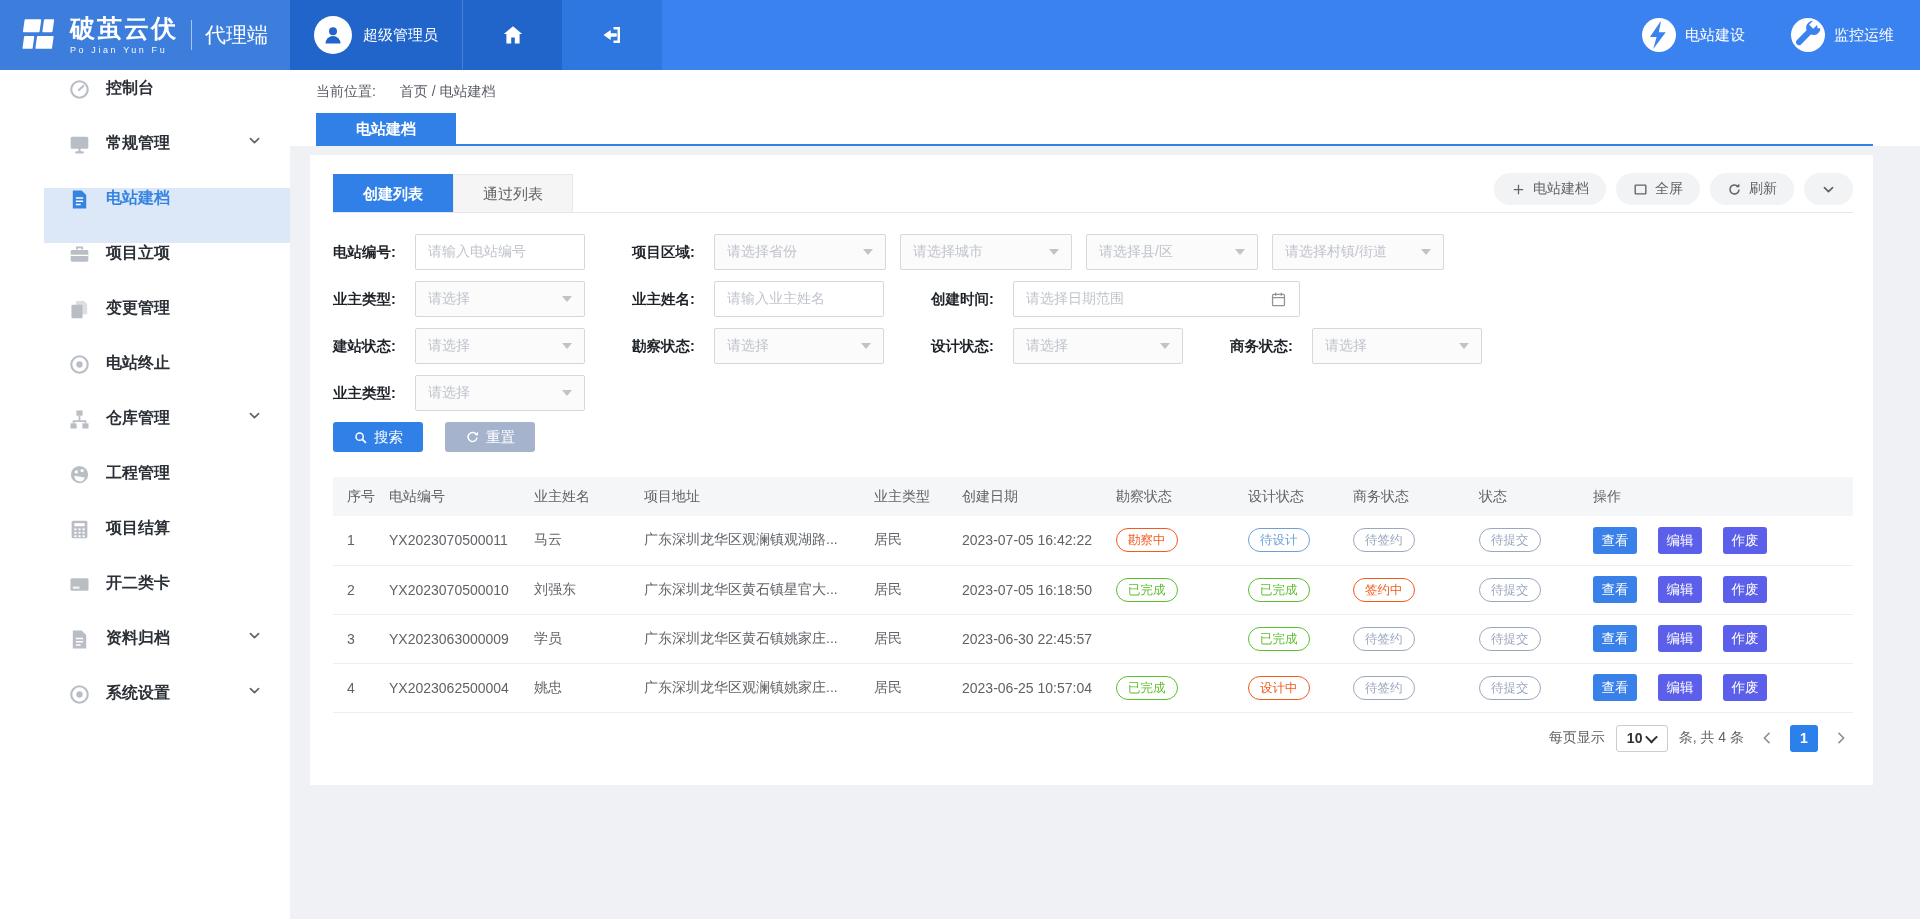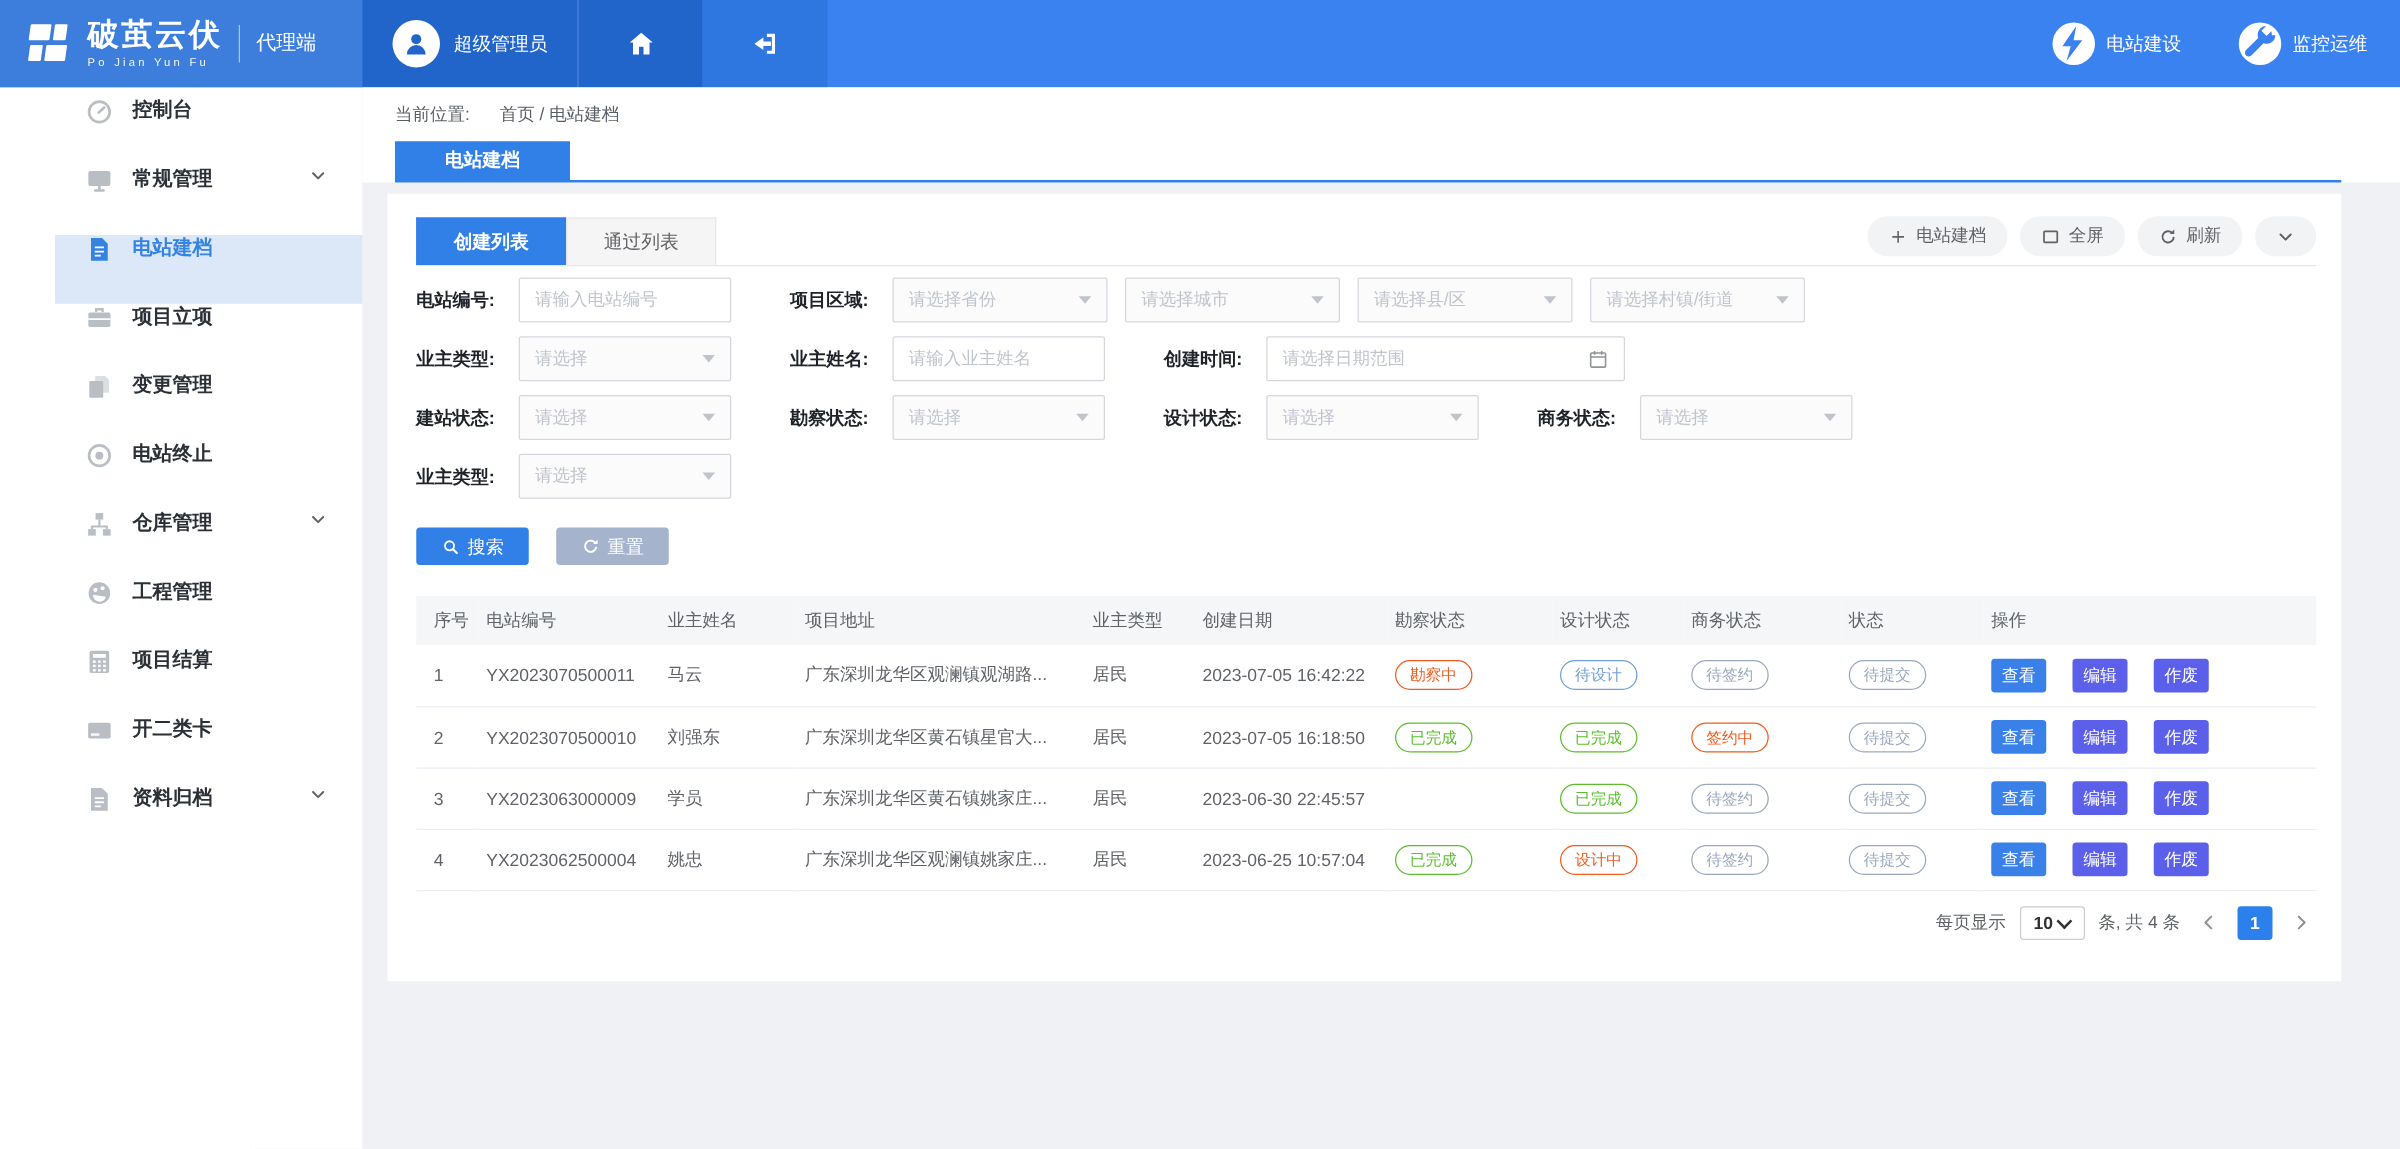--- a/index.html
+++ b/index.html
@@ -12,21 +12,21 @@
   }
   svg { display:block; }
 
   
   .topbar { height:70px; display:flex; align-items:stretch; background:#3A82F0; color:#fff; }
   .brand { width:290px; flex-shrink:0; background:#3D7EDD; display:flex; align-items:center; padding-left:14px; }
   .brand-logo svg { width:48px; height:40px; }
   .brand-text { margin-left:8px; }
   .brand-name { font-size:25px; font-weight:bold; letter-spacing:2px; line-height:1.05; white-space:nowrap; }
   .brand-sub { font-size:9px; letter-spacing:2.6px; margin-top:3px; opacity:.95; white-space:nowrap; }
-  .brand-portal { margin-left:13px; padding-left:13px; border-left:1px solid rgba(255,255,255,.55); font-size:16px; height:30px; line-height:30px; white-space:nowrap; }
+  .brand-portal { margin-left:13px; padding-left:13px; border-left:1px solid rgba(255,255,255,.55); font-size:21px; height:30px; line-height:30px; white-space:nowrap; }
   .tb-user { background:#2164CA; display:flex; align-items:center; gap:11px; padding:0 24px; cursor:pointer; }
   .avatar { width:38px; height:38px; border-radius:50%; background:#fff; color:#2164CA; display:flex; align-items:center; justify-content:center; }
   .avatar svg { width:24px; height:24px; }
   .tb-user-name { font-size:15px; white-space:nowrap; }
   .tb-btn { width:100px; display:flex; align-items:center; justify-content:center; cursor:pointer; }
   .tb-home { background:#2164CA; border-left:1px solid rgba(255,255,255,.18); }
   .tb-logout { background:#2E76E0; }
   .tb-btn svg { width:24px; height:24px; }
   .tb-spacer { flex:1; }
   .tb-links { display:flex; align-items:center; gap:46px; padding-right:26px; }
@@ -63,21 +63,21 @@
          background:#F5F5F5; color:#606266; border:1px solid #E8E8E8; border-bottom:none; cursor:pointer; }
   .tab.active { background:#3080E8; color:#fff; font-weight:bold; border-color:#3080E8; }
   .tabs-spacer { flex:1; }
   .toolbar { display:flex; align-items:center; gap:10px; padding-bottom:7px; }
   .pill { height:32px; border-radius:16px; background:#F2F3F5; color:#5F6368; display:flex; align-items:center; gap:7px; padding:0 17px; font-size:14px; cursor:pointer; white-space:nowrap; }
   .pill .p-icon { width:15px; height:15px; }
   .pill .p-icon svg { width:100%; height:100%; }
 
   
   .filters { margin-top:21px; }
-  .f-row { display:flex; align-items:flex-end; height:24px; margin-bottom:23px; }
+  .f-row { display:flex; align-items:flex-start; height:24px; margin-bottom:23px; }
   .f-group { display:flex; align-items:center; }
   .f-col { width:299px; }
   .f-label { width:82px; flex-shrink:0; font-size:14.5px; font-weight:bold; color:#1F2329; white-space:nowrap; }
   .ctl { height:36px; border:1px solid #D4D7DE; border-radius:2px; background:#fff; display:flex; align-items:center; justify-content:space-between; padding:0 12px; font-size:14px; color:#C0C4CC; cursor:text; }
   .ctl.select { background:#FBFBFC; cursor:pointer; }
   .w170 { width:170px; }
   .w172 { width:172px; margin-right:14px; }
   .w287 { width:287px; }
   .caret { width:0; height:0; border-left:5px solid transparent; border-right:5px solid transparent; border-top:6px solid #BFC3CA; }
   .cal-icon { width:17px; height:17px; color:#909399; }
@@ -297,20 +297,34 @@
         <span class="side-label">开二类卡</span>
       </div>
       <div class="side-item">
         <span class="s-icon">
           <svg viewBox="0 0 24 24">
             <path d="M5 2.6h9.2L19 7.4v14H5z" fill="currentColor"></path>
             <path d="M8.2 11h7.6M8.2 14.4h7.6M8.2 17.8h5" stroke="#fff" stroke-width="1.5"></path>
           </svg>
         </span>
         <span class="side-label">资料归档</span>
+        <span class="side-chevron">
+          <svg viewBox="0 0 24 24" fill="none">
+            <path d="M5.5 9l6.5 6.5L18.5 9" stroke="currentColor" stroke-width="2.6" stroke-linecap="round" stroke-linejoin="round"></path>
+          </svg>
+        </span>
+      </div>
+      <div class="side-item">
+        <span class="s-icon">
+          <svg viewBox="0 0 24 24" fill="none">
+            <circle cx="12" cy="12" r="8.6" stroke="currentColor" stroke-width="2.2"></circle>
+            <circle cx="12" cy="12" r="3.3" fill="currentColor"></circle>
+          </svg>
+        </span>
+        <span class="side-label">系统设置</span>
         <span class="side-chevron">
           <svg viewBox="0 0 24 24" fill="none">
             <path d="M5.5 9l6.5 6.5L18.5 9" stroke="currentColor" stroke-width="2.6" stroke-linecap="round" stroke-linejoin="round"></path>
           </svg>
         </span>
       </div>
     </div>
 
   <div class="main">
     <div class="crumb-strip">

